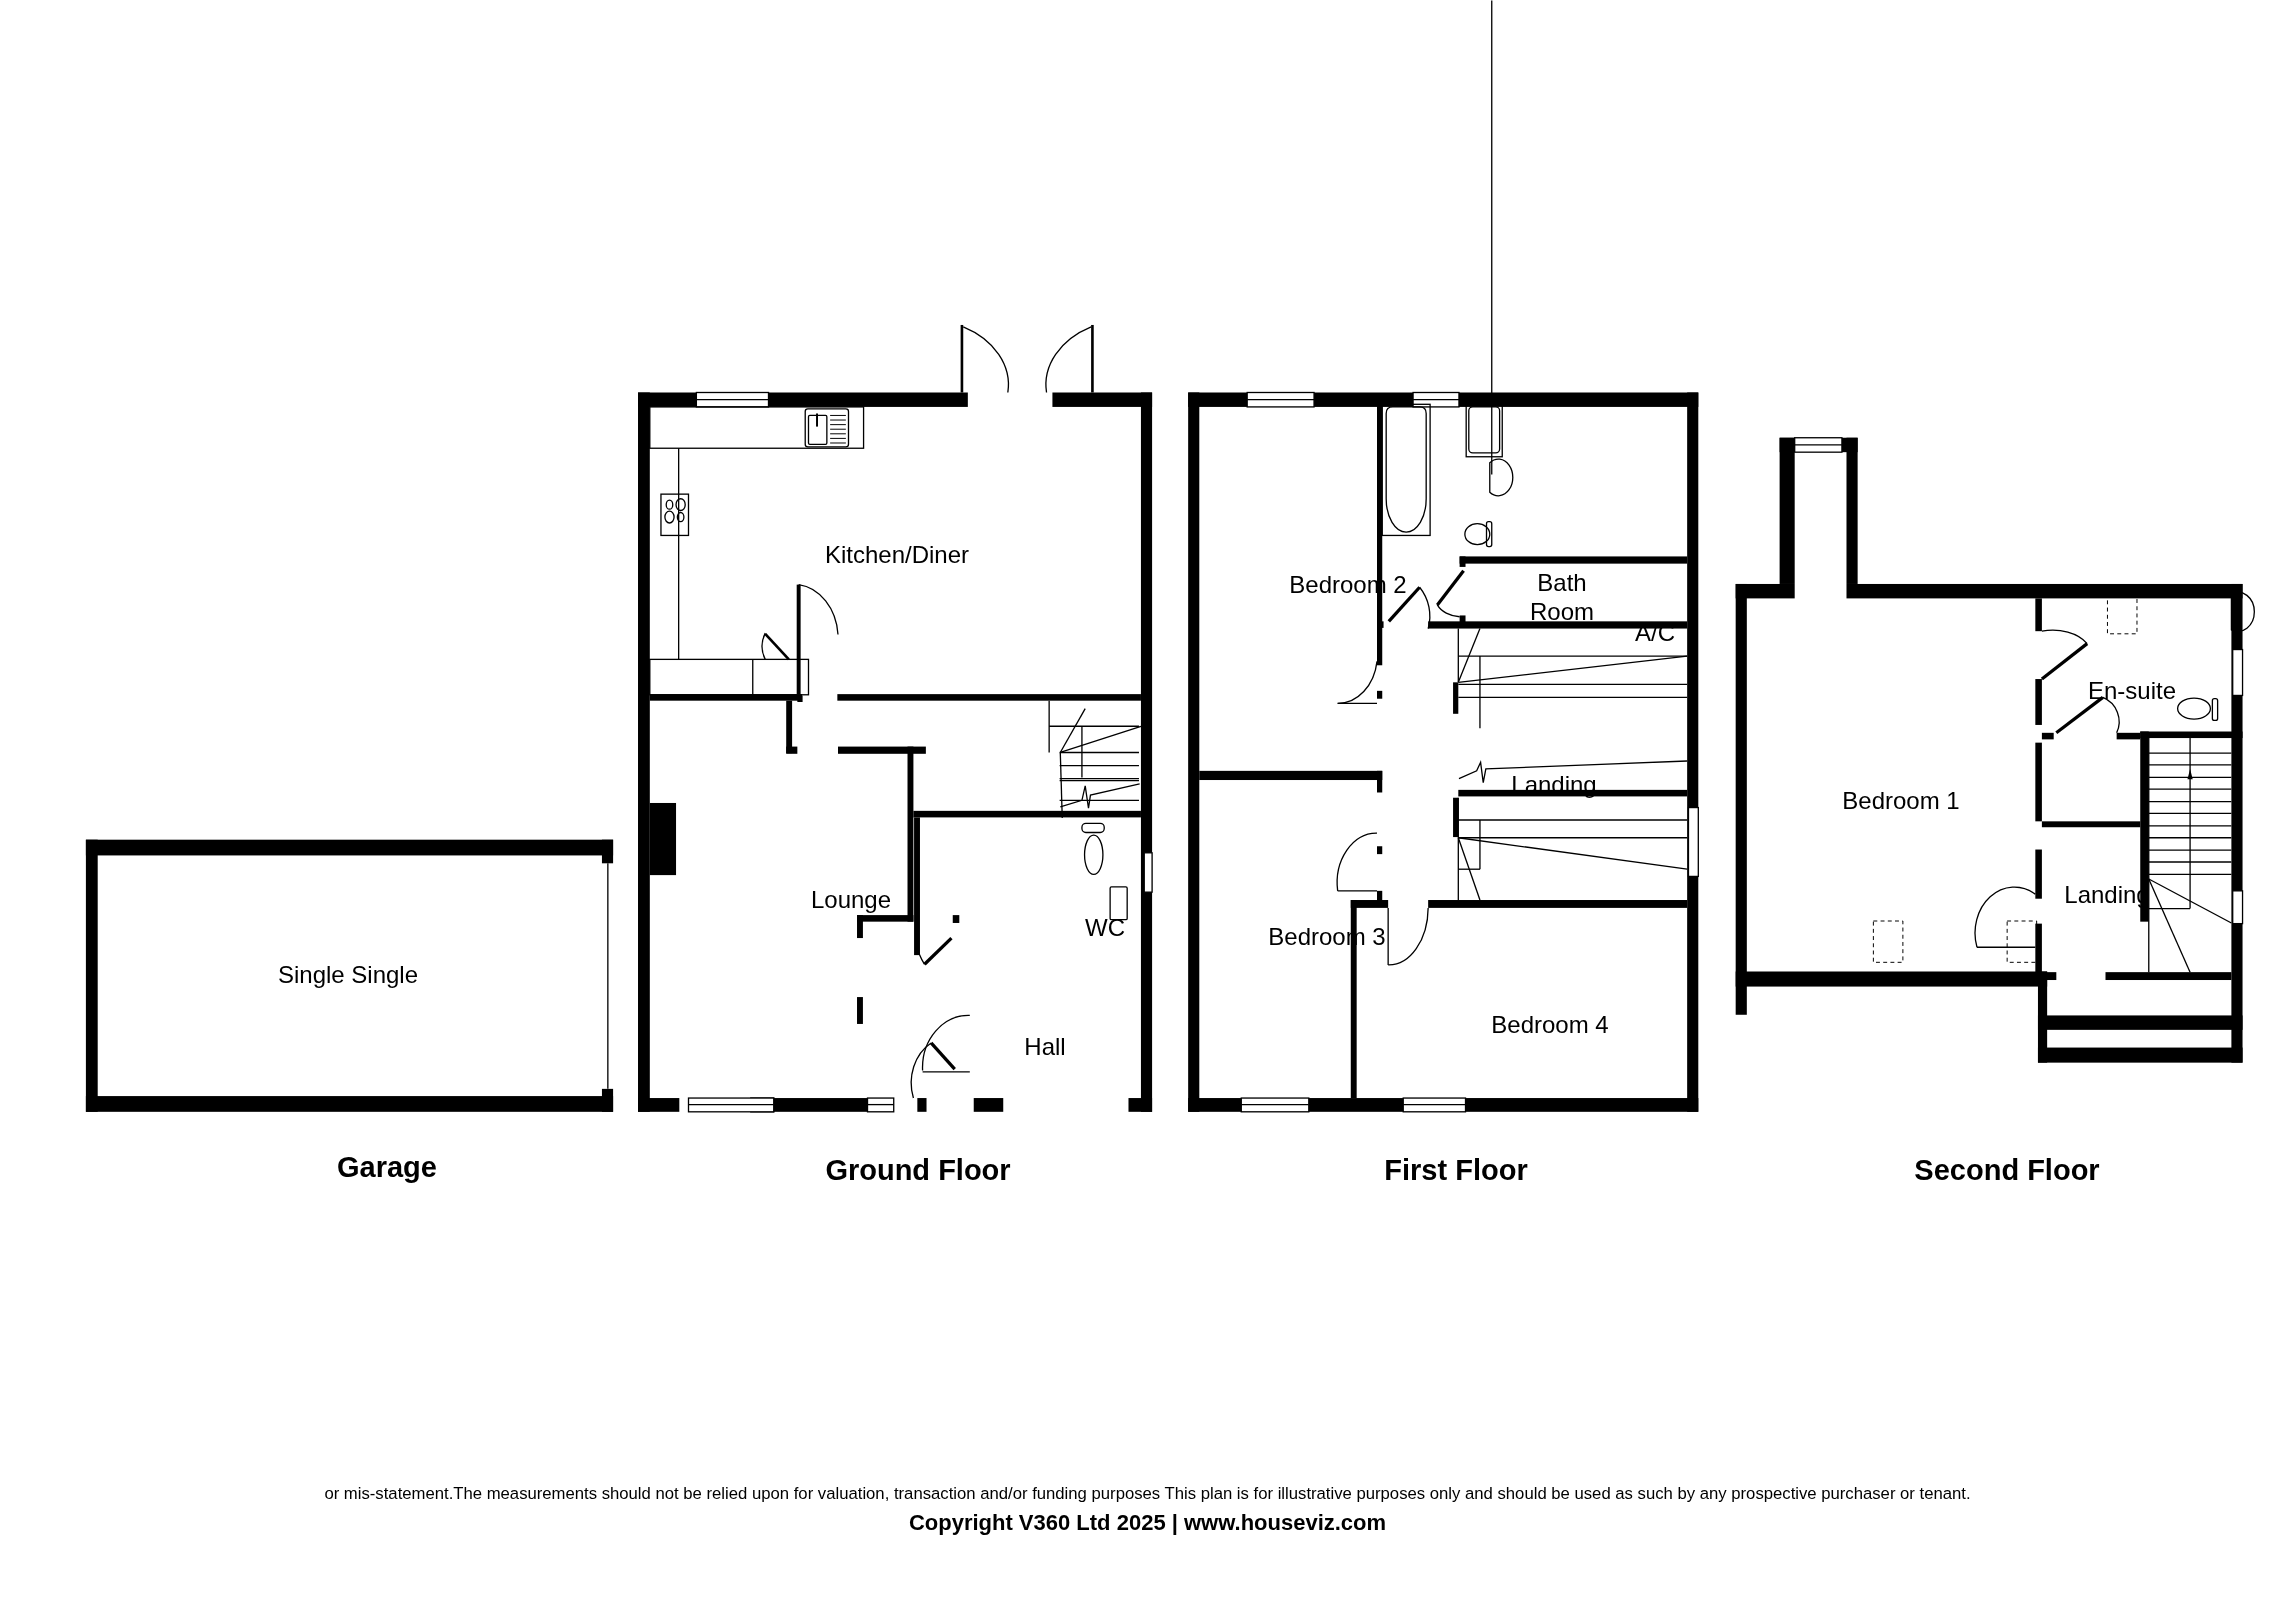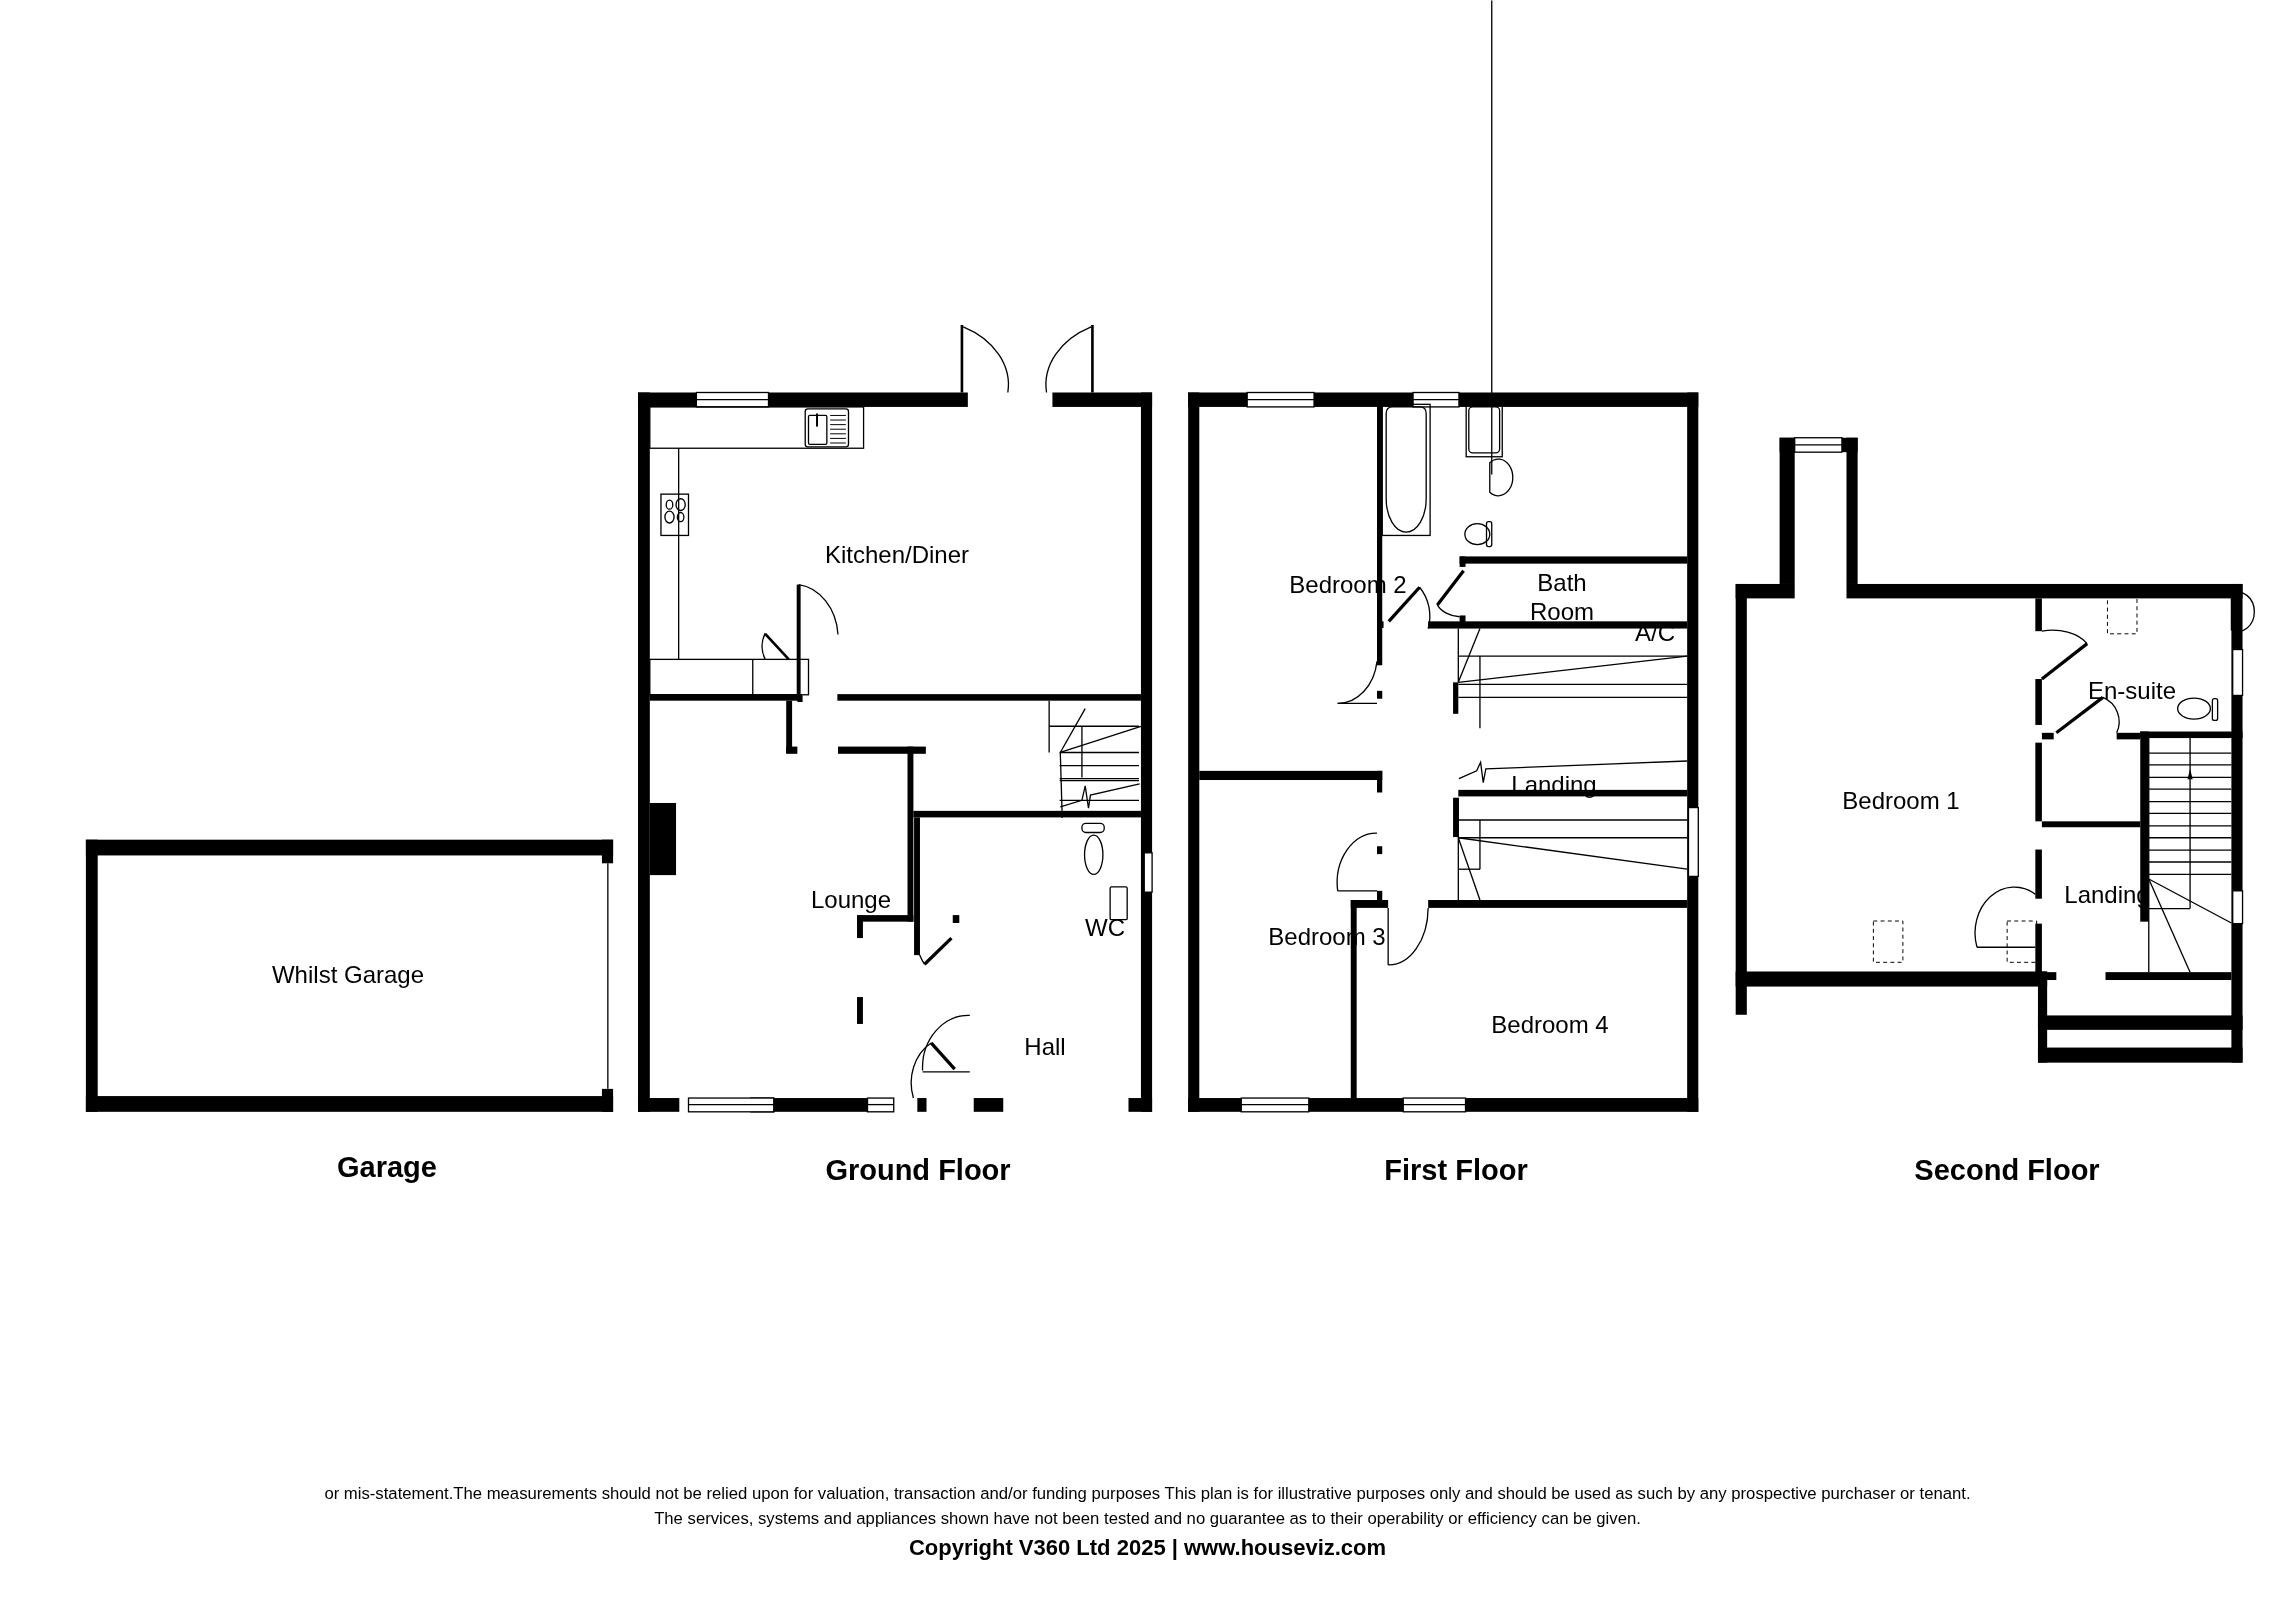--- a/index.html
+++ b/index.html
@@ -291,21 +291,21 @@
       <line x1="3277" y1="1385" x2="3340" y2="1385"></line>
       <line x1="3340" y1="1125" x2="3340" y2="1385"></line>
       <line x1="3277" y1="1340" x2="3340" y2="1482"></line>
       <line x1="3277" y1="1340" x2="3403" y2="1407"></line>
     </g>
     <polygon points="3336,1188 3344,1188 3340,1172" fill="#000"></polygon>
   </g>
 </svg>
 
 <div class="room-label" style="left:156px;top:434px;"></div>
-<div class="room-label" style="left:348px;top:975px;">Whilst Garage</div>
+<div class="room-label" style="left:348px;top:975px;">Single Single</div>
 
 <div class="room-label" style="left:897px;top:555px;">Kitchen/Diner</div>
 <div class="room-label" style="left:851px;top:900px;">Lounge</div>
 <div class="room-label" style="left:1105px;top:928px;text-align:center;">WC</div>
 <div class="room-label" style="left:1045px;top:1047px;">Hall</div>
 
 <div class="room-label" style="left:1348px;top:585px;">Bedroom 2</div>
 <div class="room-label" style="left:1562px;top:598px;white-space:pre;">Bath
 Room</div>
 <div class="room-label" style="left:1655px;top:633px;">A/C</div>
@@ -317,16 +317,15 @@
 <div class="room-label" style="left:2132px;top:691px;">En-suite</div>
 <div class="room-label" style="left:2107px;top:895px;">Landing</div>
 
 <div class="floor-title" style="left:387px;top:1167px;">Garage</div>
 <div class="floor-title" style="left:918px;top:1170px;">Ground Floor</div>
 <div class="floor-title" style="left:1444px;top:1170px;margin-left:12px;">First Floor</div>
 <div class="floor-title" style="left:2007px;top:1170px;">Second Floor</div>
 
 <div class="disclaimer">
   <div>or mis-statement.The measurements should not be relied upon for valuation, transaction and/or funding purposes This plan is for illustrative purposes only and should be used as such by any prospective purchaser or tenant.</div>
-  <div>The services, systems and appliances shown have not been tested and no guarantee as to their operability or efficiency can be given.</div>
   <div class="copyright">Copyright V360 Ltd 2025 | www.houseviz.com</div>
 </div>
 
 
 </body></html>

